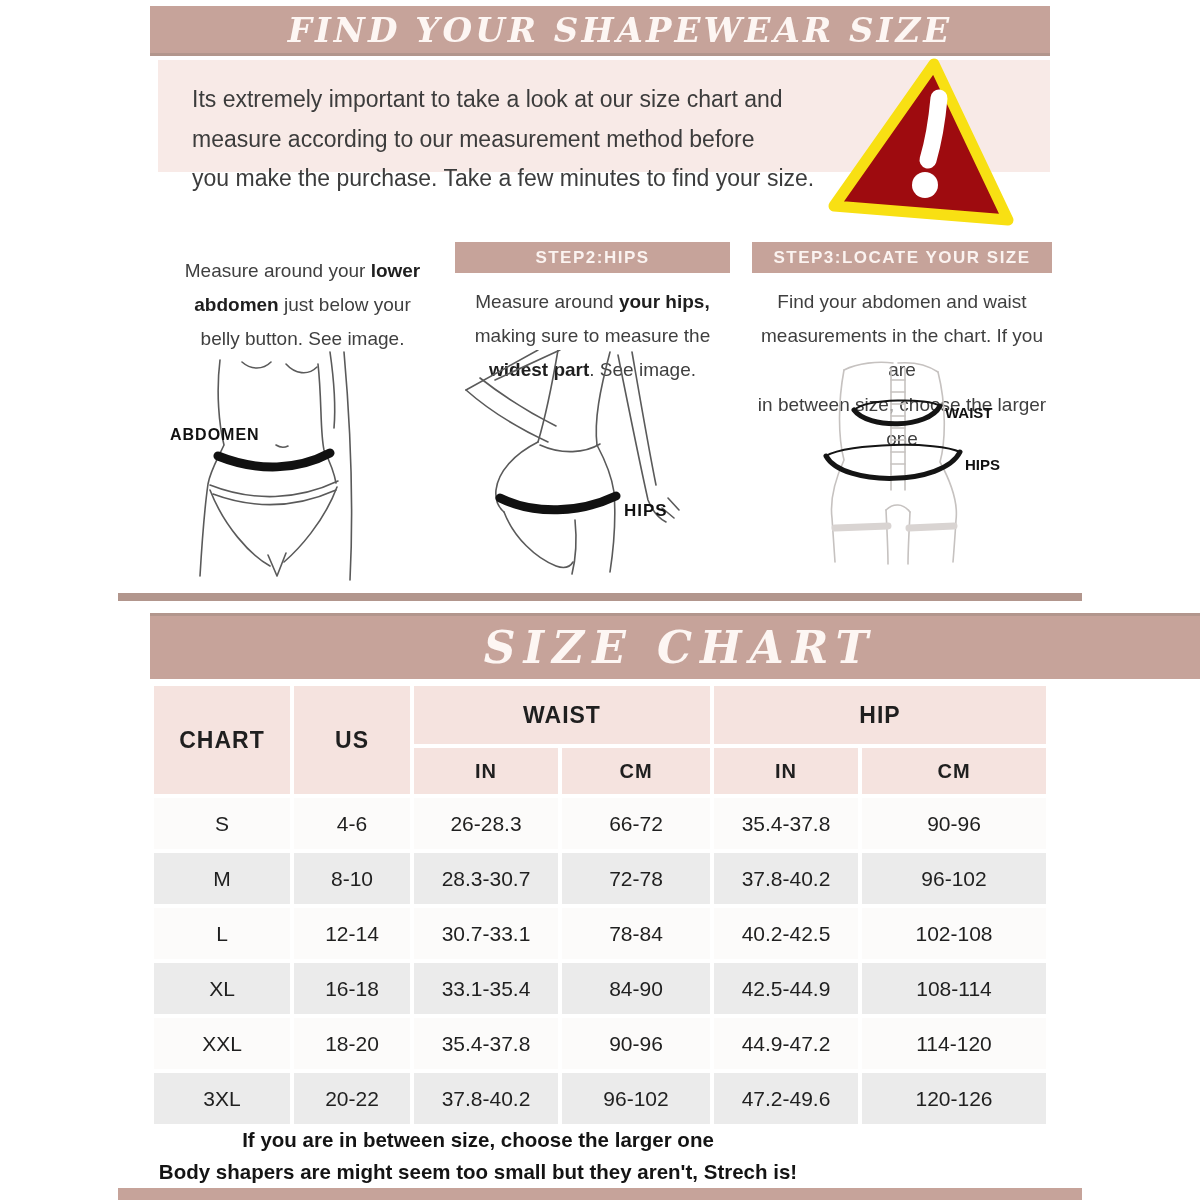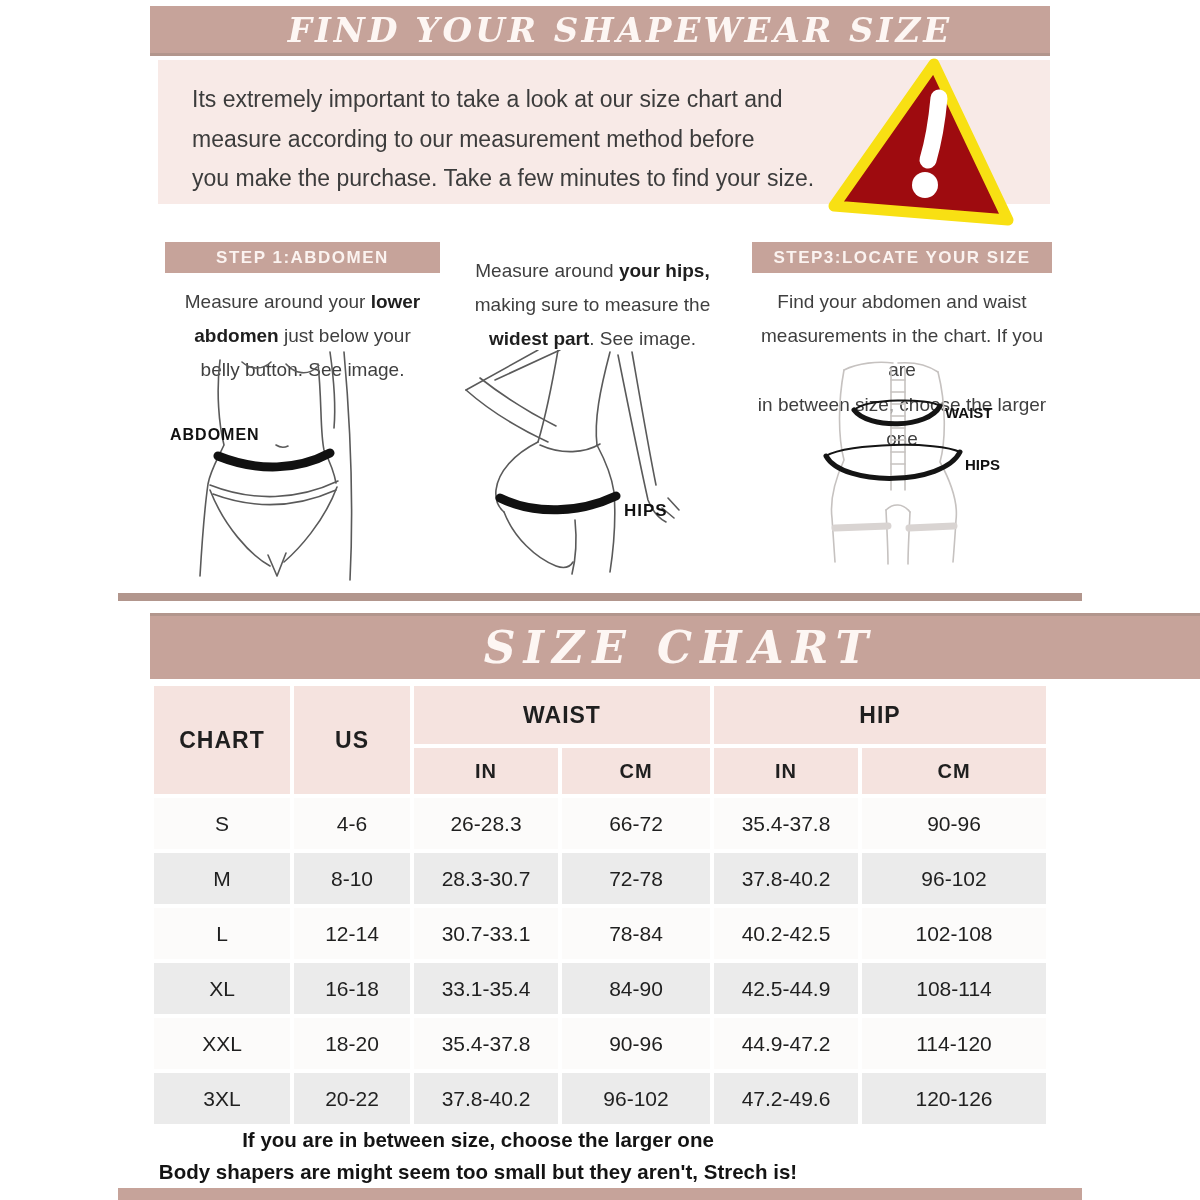--- a/index.html
+++ b/index.html
@@ -12,21 +12,21 @@
     left:150px; top:6px; width:900px; height:50px;
     background:var(--band,#c6a39a);
     border-bottom:3px solid var(--band-dark,#ab867d);
     display:flex; align-items:center; justify-content:center;padding-left:40px;
   }
   .title-band span{
     font-family:"DejaVu Serif", serif; font-style:italic; font-weight:bold;
     font-size:34px; letter-spacing:3px; color:var(--title-text,#fdf6f3);
   }
   .intro-box{
-    left:158px; top:60px; width:892px; height:144px;
+    left:158px; top:60px; width:892px; height:112px;
     background:var(--intro-bg,#f8eae7);
   }
   .intro-box p{
     padding:20px 0 0 34px; font-size:23px; line-height:1.72;
     color:var(--text-dark,#3c3c3c); white-space:pre-line;
   }
   .warning{ left:826px; top:56px; }
 
   
   .step-bar{
@@ -91,29 +91,29 @@
 you make the purchase. Take a few minutes to find your size.</p>
   </div>
 
   <svg class="abs warning" width="196" height="180" viewBox="0 0 196 180">
     <polygon points="108,8 8,150 182,164" style="fill:var(--warning-red,#9e0b0f);stroke:var(--warning-yellow,#f8e013);stroke-width:11;stroke-linejoin:round"></polygon>
     <path d="M 113,42 C 111,64 107,87 102,104" stroke="#ffffff" stroke-width="17" stroke-linecap="round" fill="none"></path>
     <circle cx="99" cy="129" r="13" fill="#ffffff"></circle>
   </svg>
 
   <div class="abs" style="left:165px; top:242px; width:275px;">
-    <div class="step-bar">
-      <span>STEP 1:ABDOMEN</span>
-    </div>
     <p class="step-text"><span>Measure around your </span><span class="b">lower
 abdomen</span><span> just below your
 belly button. See image.</span></p>
   </div>
 
   <div class="abs" style="left:455px; top:242px; width:275px;">
+    <div class="step-bar">
+      <span>STEP2:HIPS</span>
+    </div>
     <p class="step-text"><span>Measure around </span><span class="b">your hips,</span><span>
 making sure to measure the
 </span><span class="b">widest part</span><span>. See image.</span></p>
   </div>
 
   <div class="abs" style="left:752px; top:242px; width:300px;">
     <div class="step-bar">
       <span>STEP3:LOCATE YOUR SIZE</span>
     </div>
     <p class="step-text"><span>Find your abdomen and waist

